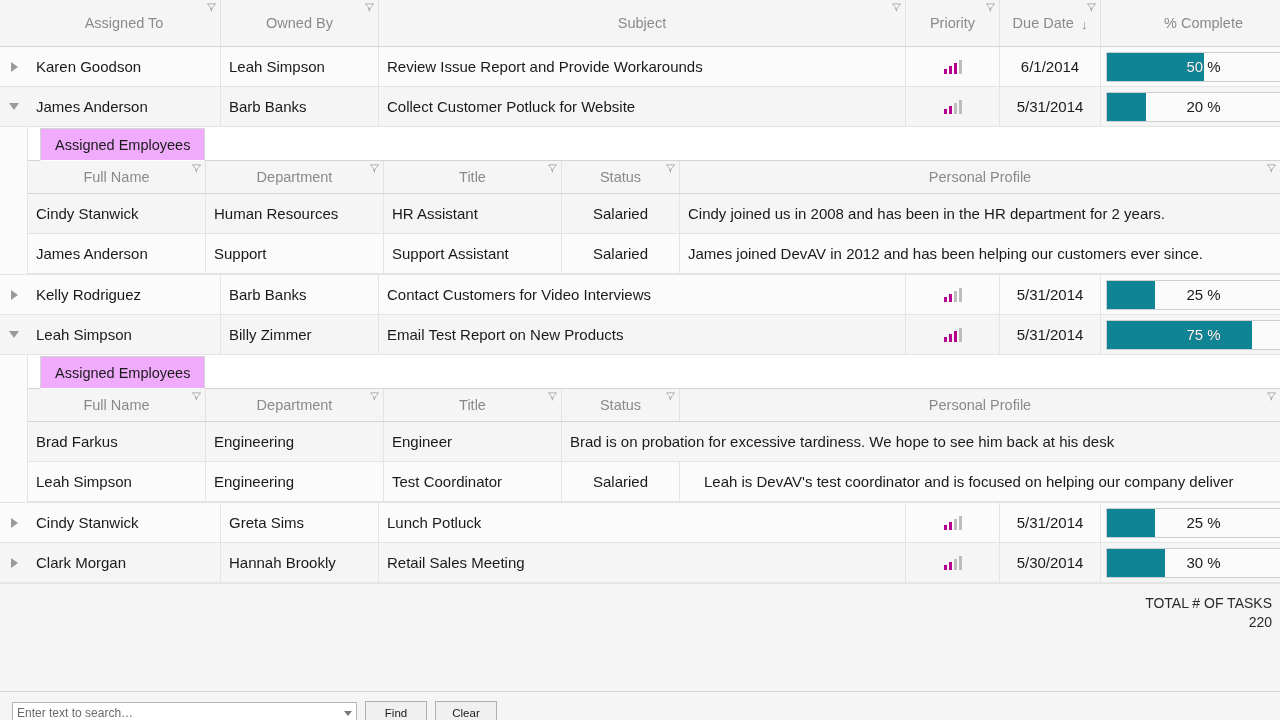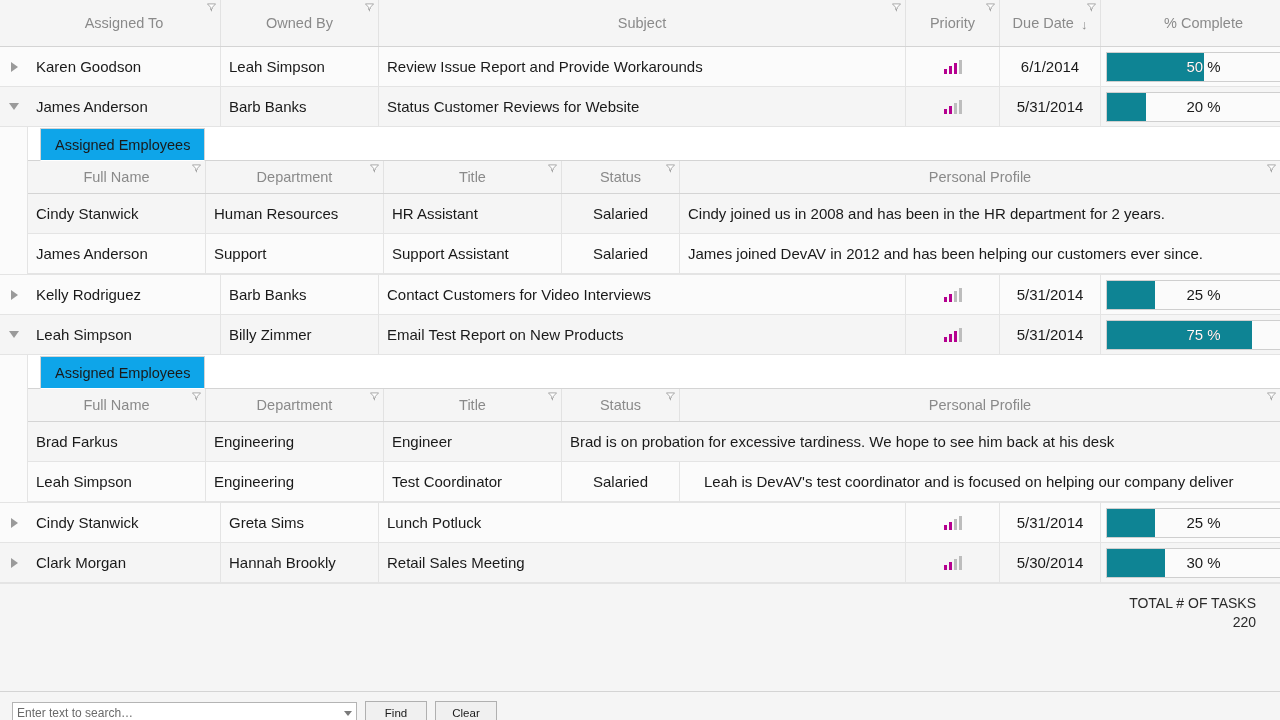--- a/index.html
+++ b/index.html
@@ -191,39 +191,39 @@
     box-sizing: border-box;
     padding-left: 12px;
   }
   .tab {
     height: 33px;
     display: flex;
     align-items: center;
     padding: 0 14px;
     font-size: 14.5px;
     color: #1a1a1a;
-    background: #0ea5e9;
+    background: #f0abfc;
     border: 1px solid #d4d4d4;
     border-bottom: 1px solid #ffffff;
     box-sizing: border-box;
     position: relative;
     top: 1px;
   }
 
   
   .summary {
     background: #f5f5f5;
     border-top: 1px solid #e4e4e4;
     border-bottom: 1px solid #d4d4d4;
     box-sizing: border-box;
     position: relative;
   }
   .summary-inner {
     position: absolute;
-    right: 24px;
+    right: 8px;
     top: 10px;
     text-align: right;
     font-size: 14px;
     color: #2a2a2a;
     line-height: 1.35;
   }
   .findpanel {
     height: 42px;
     background: #f5f5f5;
     display: flex;
@@ -350,21 +350,21 @@
             </div>
           </div>
         </div>
       </div>
       <div class="data-row master-row alt" style="height: 40px;">
         <div class="cell expander">
           <span class="tri tri-down"></span>
         </div>
         <div class="cell" style="width: 193px; min-width: 193px;">James Anderson</div>
         <div class="cell" style="width: 158px; min-width: 158px;">Barb Banks</div>
-        <div class="cell" style="width: 527px; min-width: 527px;">Status Customer Reviews for Website</div>
+        <div class="cell" style="width: 527px; min-width: 527px;">Collect Customer Potluck for Website</div>
         <div class="cell center" style="width: 94px; min-width: 94px;">
           <span class="prio">
             <i class="on"></i>
             <i class="on"></i>
             <i></i>
             <i></i>
           </span>
         </div>
         <div class="cell center" style="width: 101px; min-width: 101px;">5/31/2014</div>
         <div class="cell pct-cell" style="width: 205px; min-width: 205px;">

